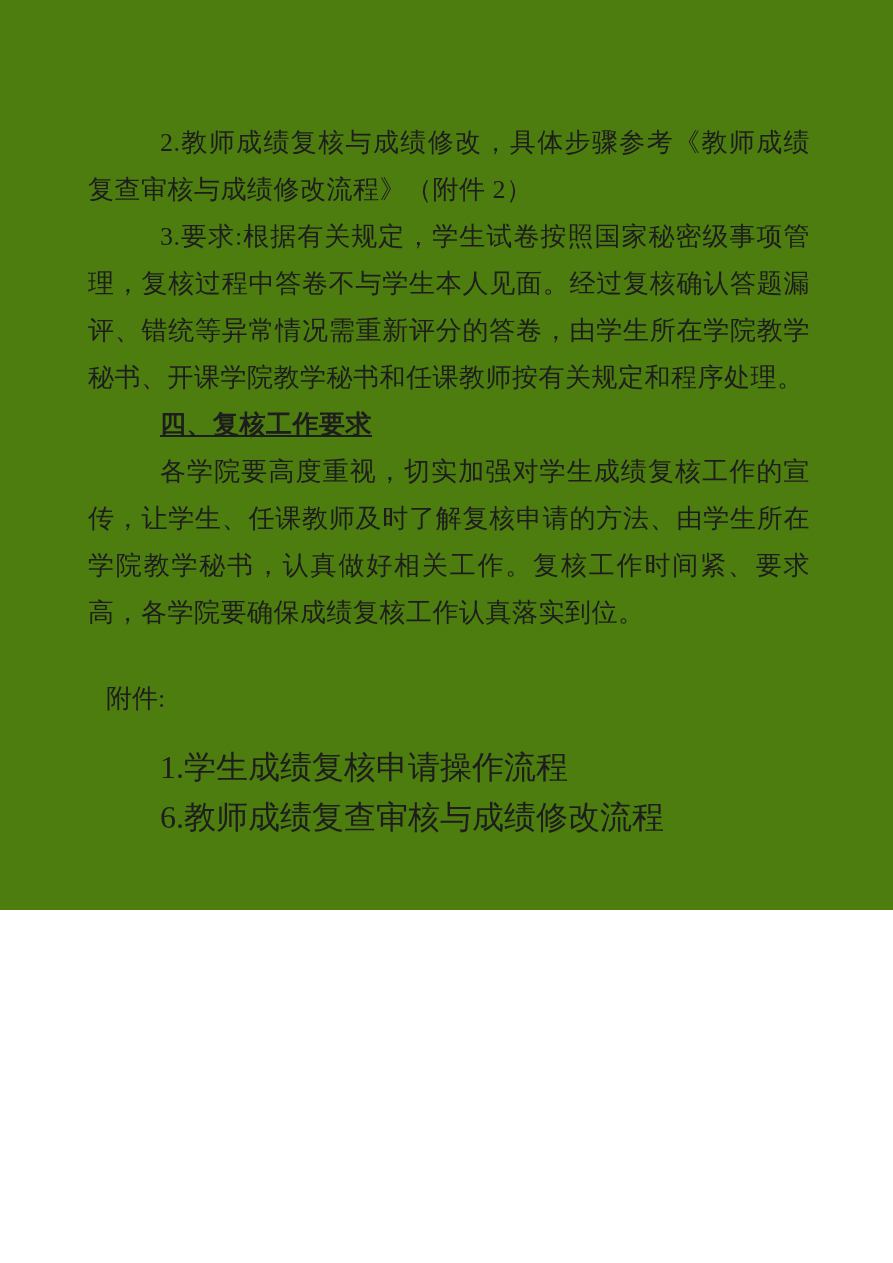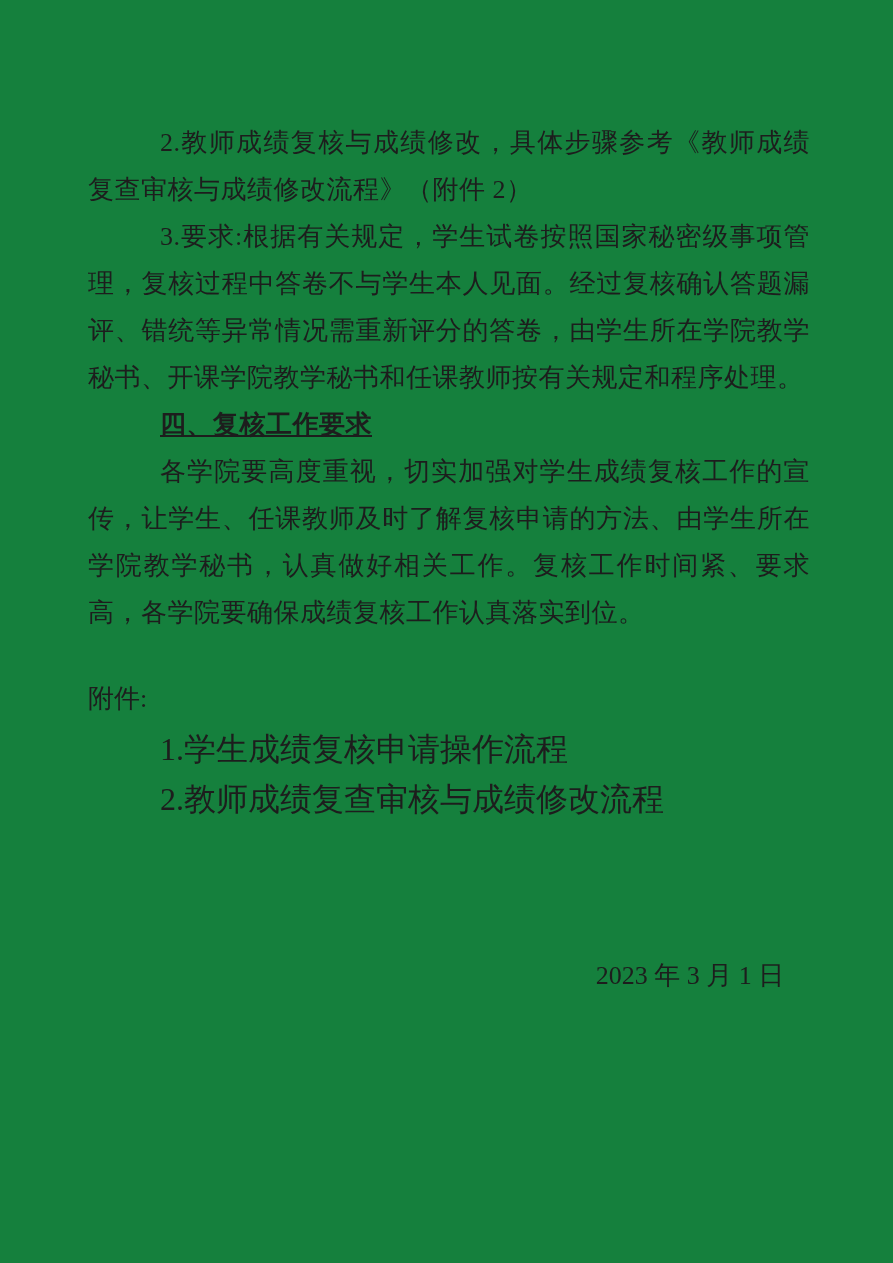--- a/index.html
+++ b/index.html
@@ -3,23 +3,23 @@
 <meta charset="utf-8">
 <style>
   html, body {
     margin: 0;
     padding: 0;
     background: #ffffff;
   }
   .page {
     position: relative;
     width: 893px;
-    height: 1263px;
+    height: 910px;
     margin: 0 auto;
-    background: #15803d;
+    background: #4d7c0f;
     overflow: hidden;
     box-sizing: border-box;
     font-family: "Liberation Serif", "DejaVu Serif", serif;
     color: #1d1d1d;
   }
   .content {
     position: absolute;
     top: 119px;
     left: 88px;
     width: 722px;
@@ -40,21 +40,21 @@
     font-size: 26px;
     line-height: 47px;
     text-indent: 72px;
     letter-spacing: 0.5px;
     text-decoration: underline;
   }
   .attachments {
     margin-top: 38px;
   }
   .attach-label {
-    margin: 0;
+    margin: 18px;
     font-size: 26px;
     line-height: 50px;
     text-indent: 0;
   }
   .attach-item {
     margin: 0;
     font-size: 32px;
     line-height: 50px;
     text-indent: 72px;
   }
@@ -83,20 +83,20 @@
 <div class="page">
   <div class="content">
     <p class="body-para">2.教师成绩复核与成绩修改，具体步骤参考《教师成绩复查审核与成绩修改流程》（附件 2）</p>
     <p class="body-para">3.要求:根据有关规定，学生试卷按照国家秘密级事项管理，复核过程中答卷不与学生本人见面。经过复核确认答题漏评、错统等异常情况需重新评分的答卷，由学生所在学院教学秘书、开课学院教学秘书和任课教师按有关规定和程序处理。</p>
     <h2 class="section-heading">四、复核工作要求</h2>
     <p class="body-para">各学院要高度重视，切实加强对学生成绩复核工作的宣传，让学生、任课教师及时了解复核申请的方法、由学生所在学院教学秘书，认真做好相关工作。复核工作时间紧、要求高，各学院要确保成绩复核工作认真落实到位。</p>
 
     <div class="attachments">
       <p class="attach-label">附件:</p>
       <p class="attach-item">1.学生成绩复核申请操作流程</p>
-      <p class="attach-item">2.教师成绩复查审核与成绩修改流程</p>
+      <p class="attach-item">6.教师成绩复查审核与成绩修改流程</p>
     </div>
   </div>
 
   <div class="signature">
     <p class="signature-date">2023 年 3 月 1 日</p>
   </div>
 </div>
 
 </body></html>

